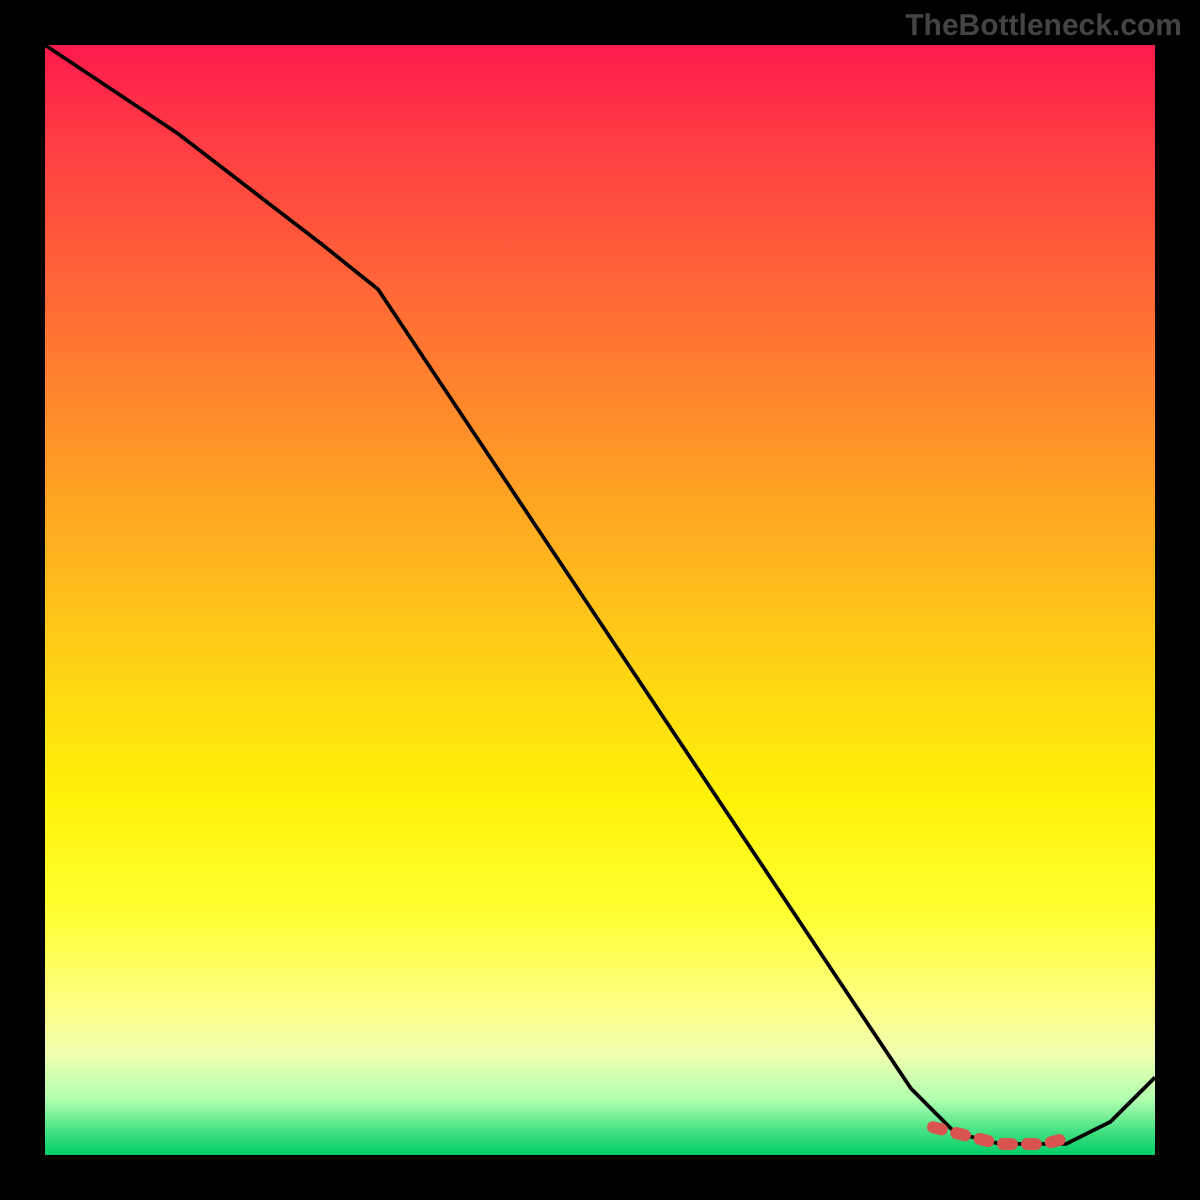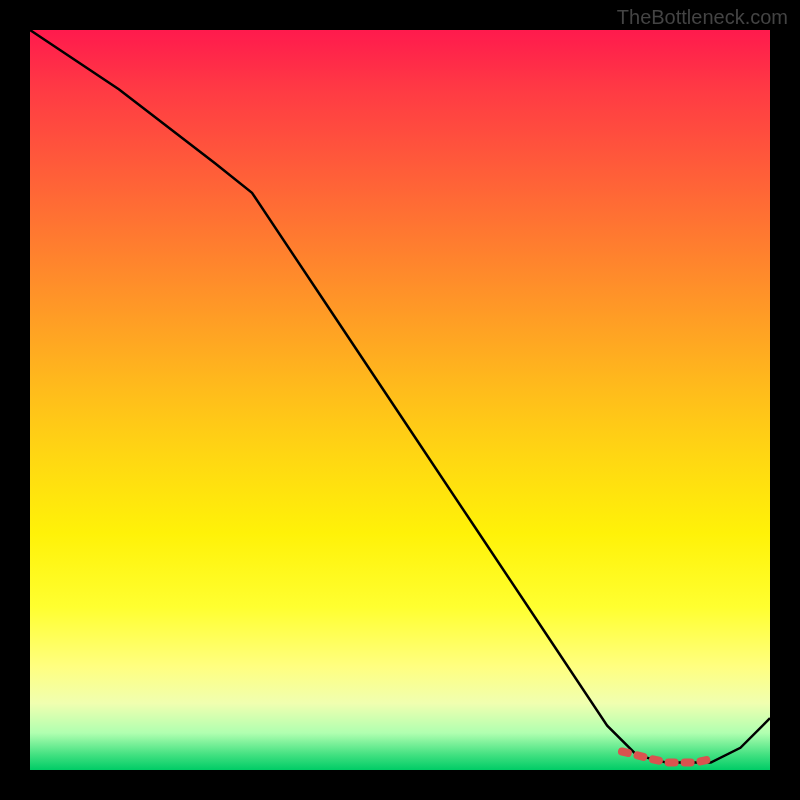--- a/index.html
+++ b/index.html
@@ -10,21 +10,21 @@
     background: #000;
     position: relative;
     font-family: Arial, sans-serif;
   }
   .watermark {
     position: absolute;
     top: 6px;
     right: 12px;
     color: #444;
     font-size: 20px;
-    font-weight: normal;
+    font-weight: bold;
     z-index: 10;
   }
   .outer {
     position: absolute;
     left: 0;
     top: 0;
     width: 800px;
     height: 800px;
     background: #000;
   }

